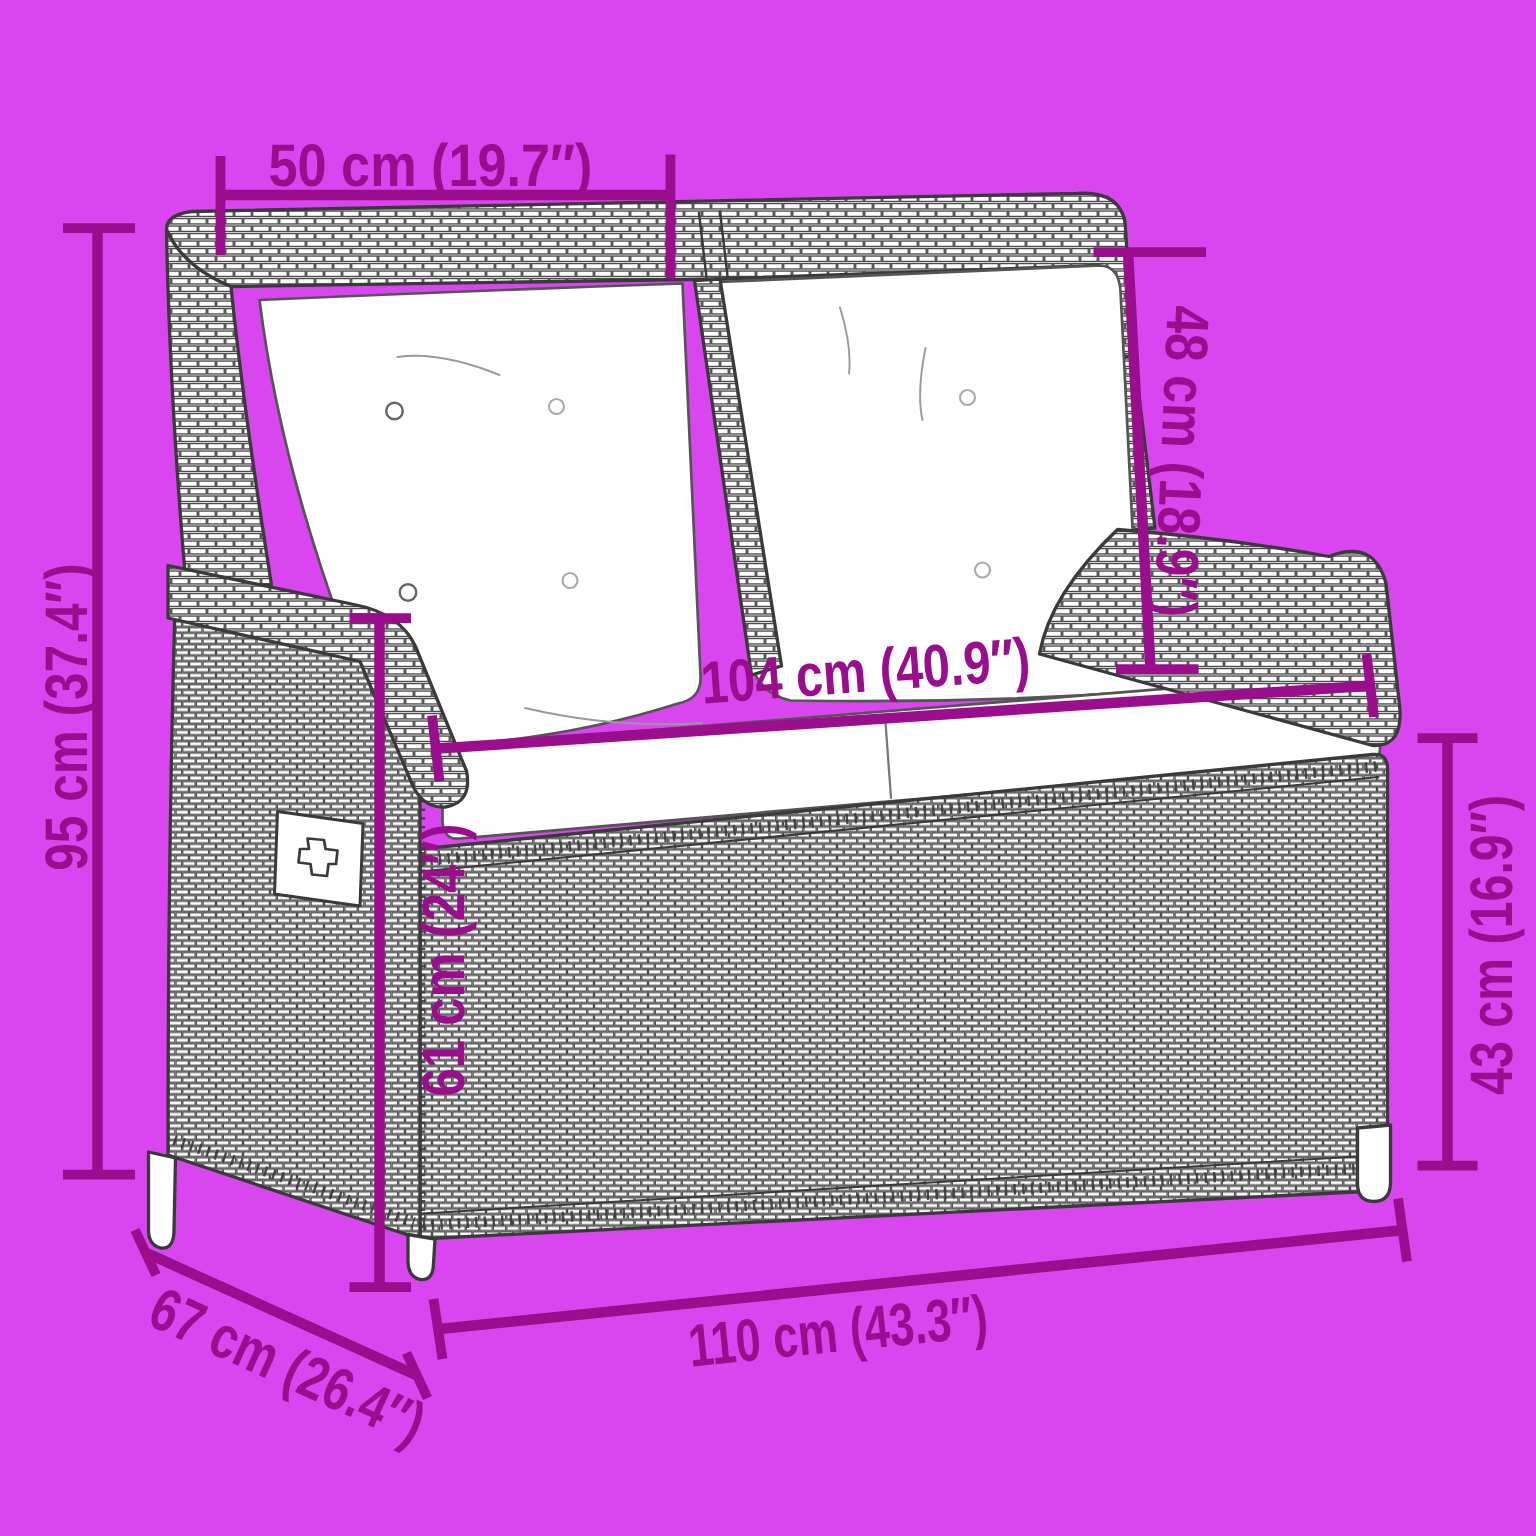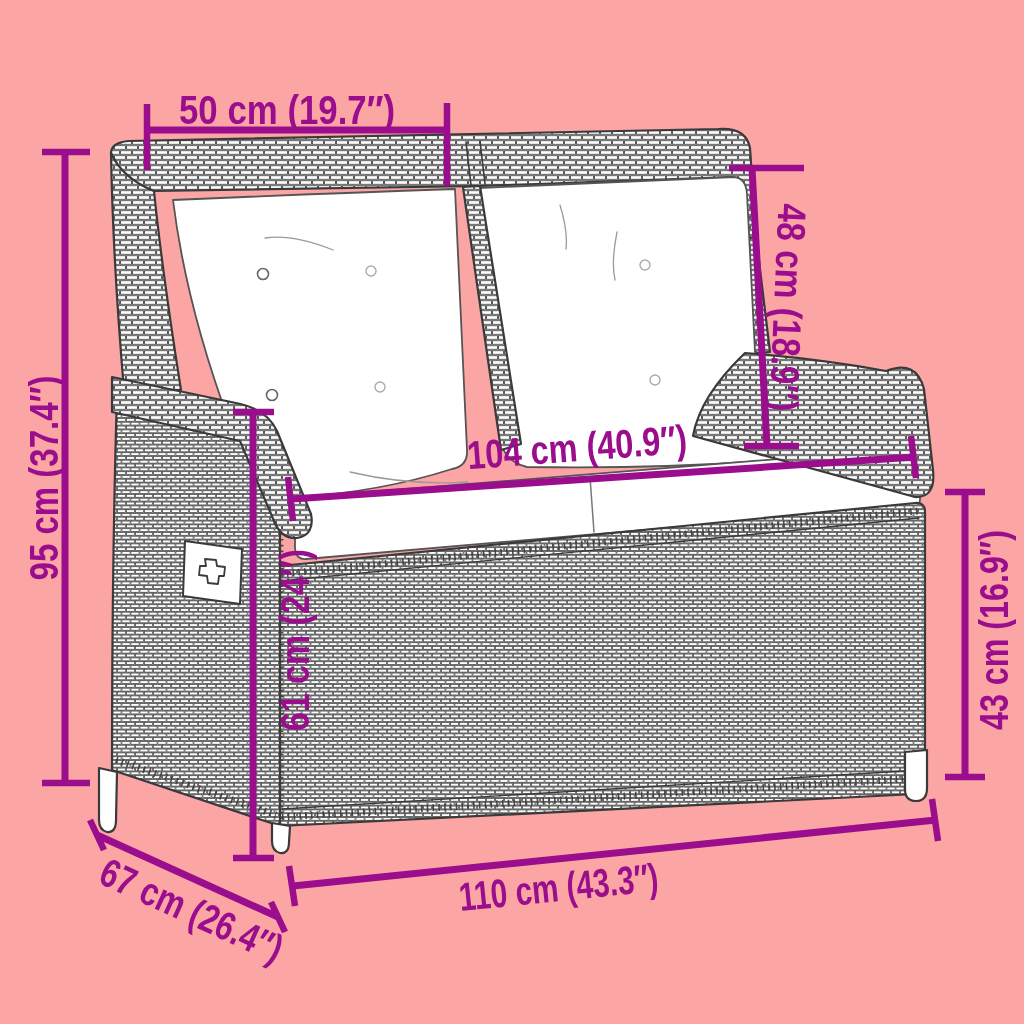--- a/index.html
+++ b/index.html
@@ -1,16 +1,16 @@
 <!DOCTYPE html>
 <html><head>
 <meta charset="utf-8">
 <style>
   html,body{margin:0;padding:0;background:#ffffff;}
-  .stage{position:relative;width:1024px;height:1024px;background:#fca5a5;overflow:hidden;}
+  .stage{position:relative;width:1024px;height:1024px;background:#d946ef;overflow:hidden;}
   svg{display:block;}
   text.dim{
     font-family:"Liberation Sans", sans-serif;
     font-weight:700;
     font-size:40px;
   }
 </style>
 </head>
 <body>
 

